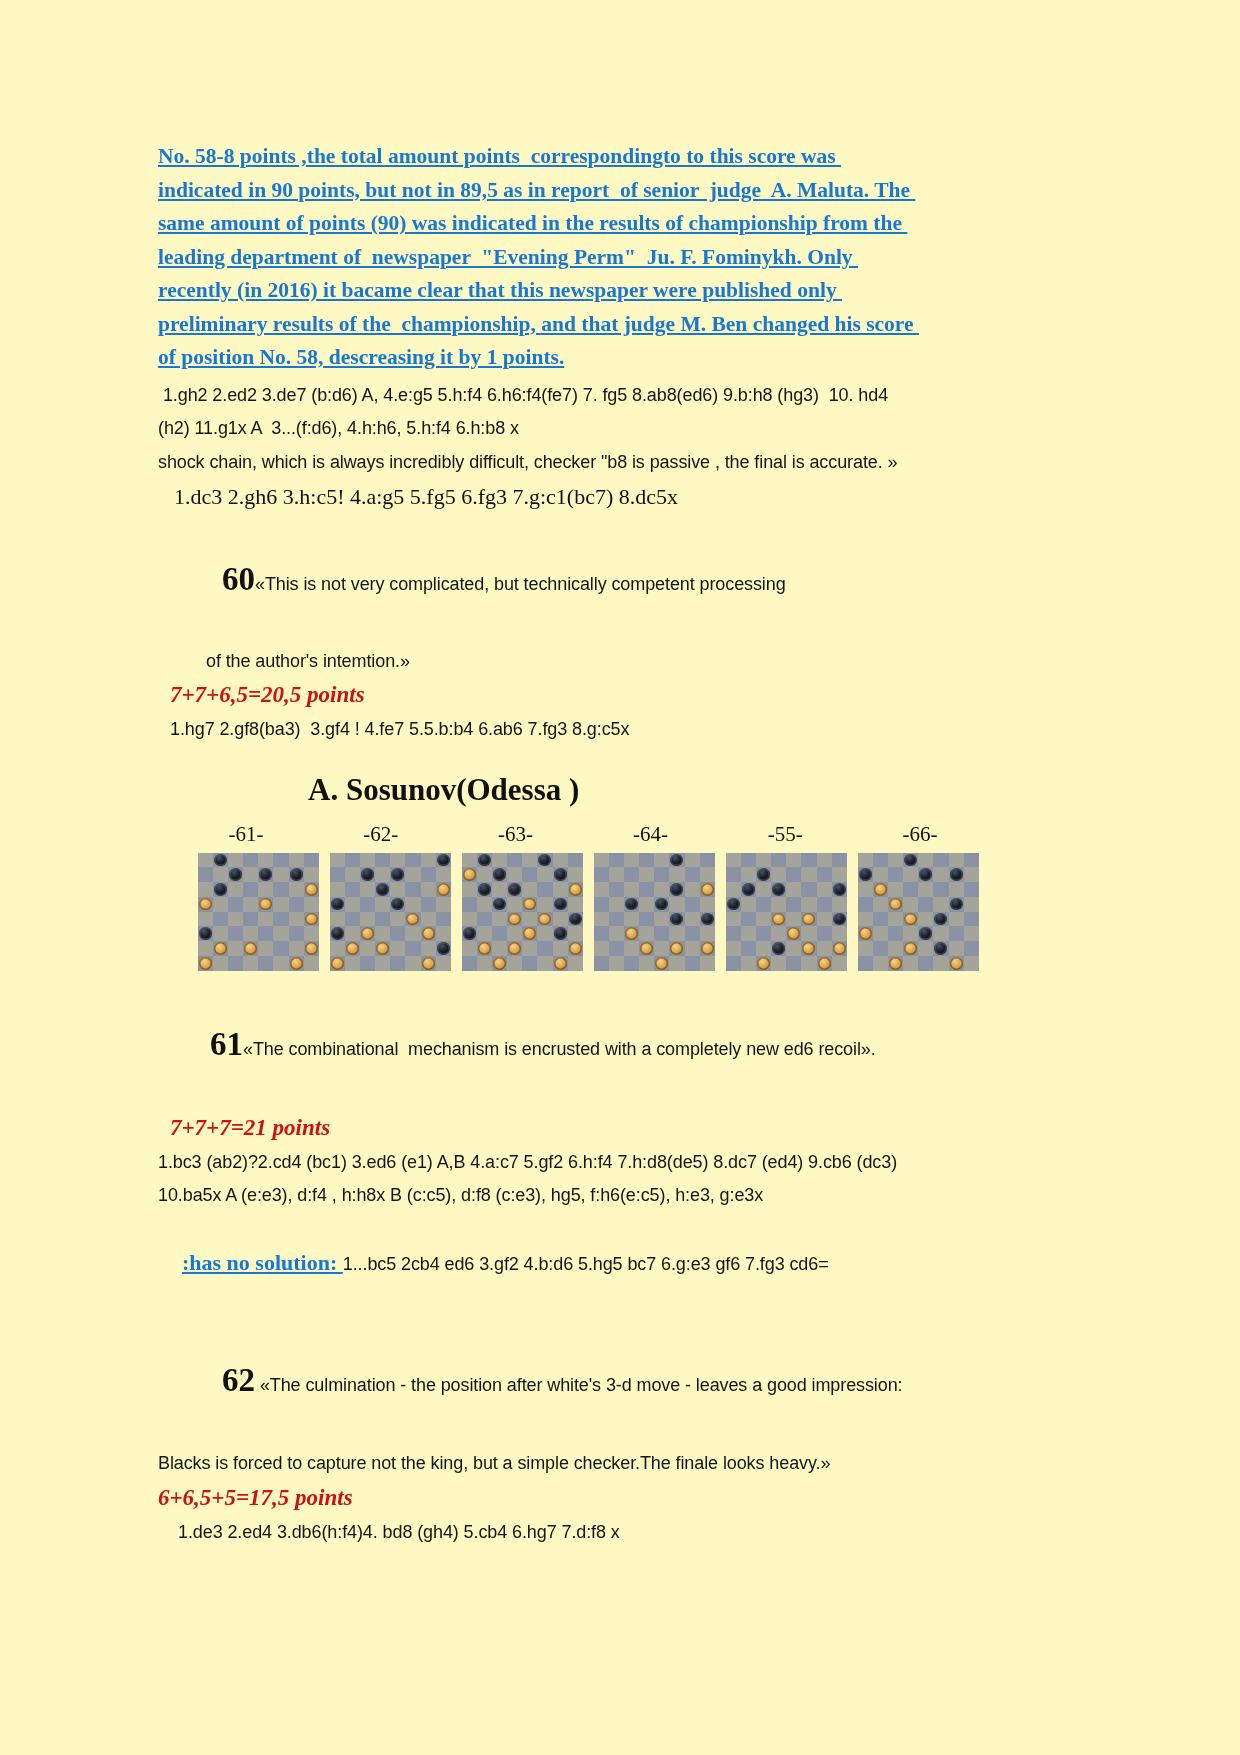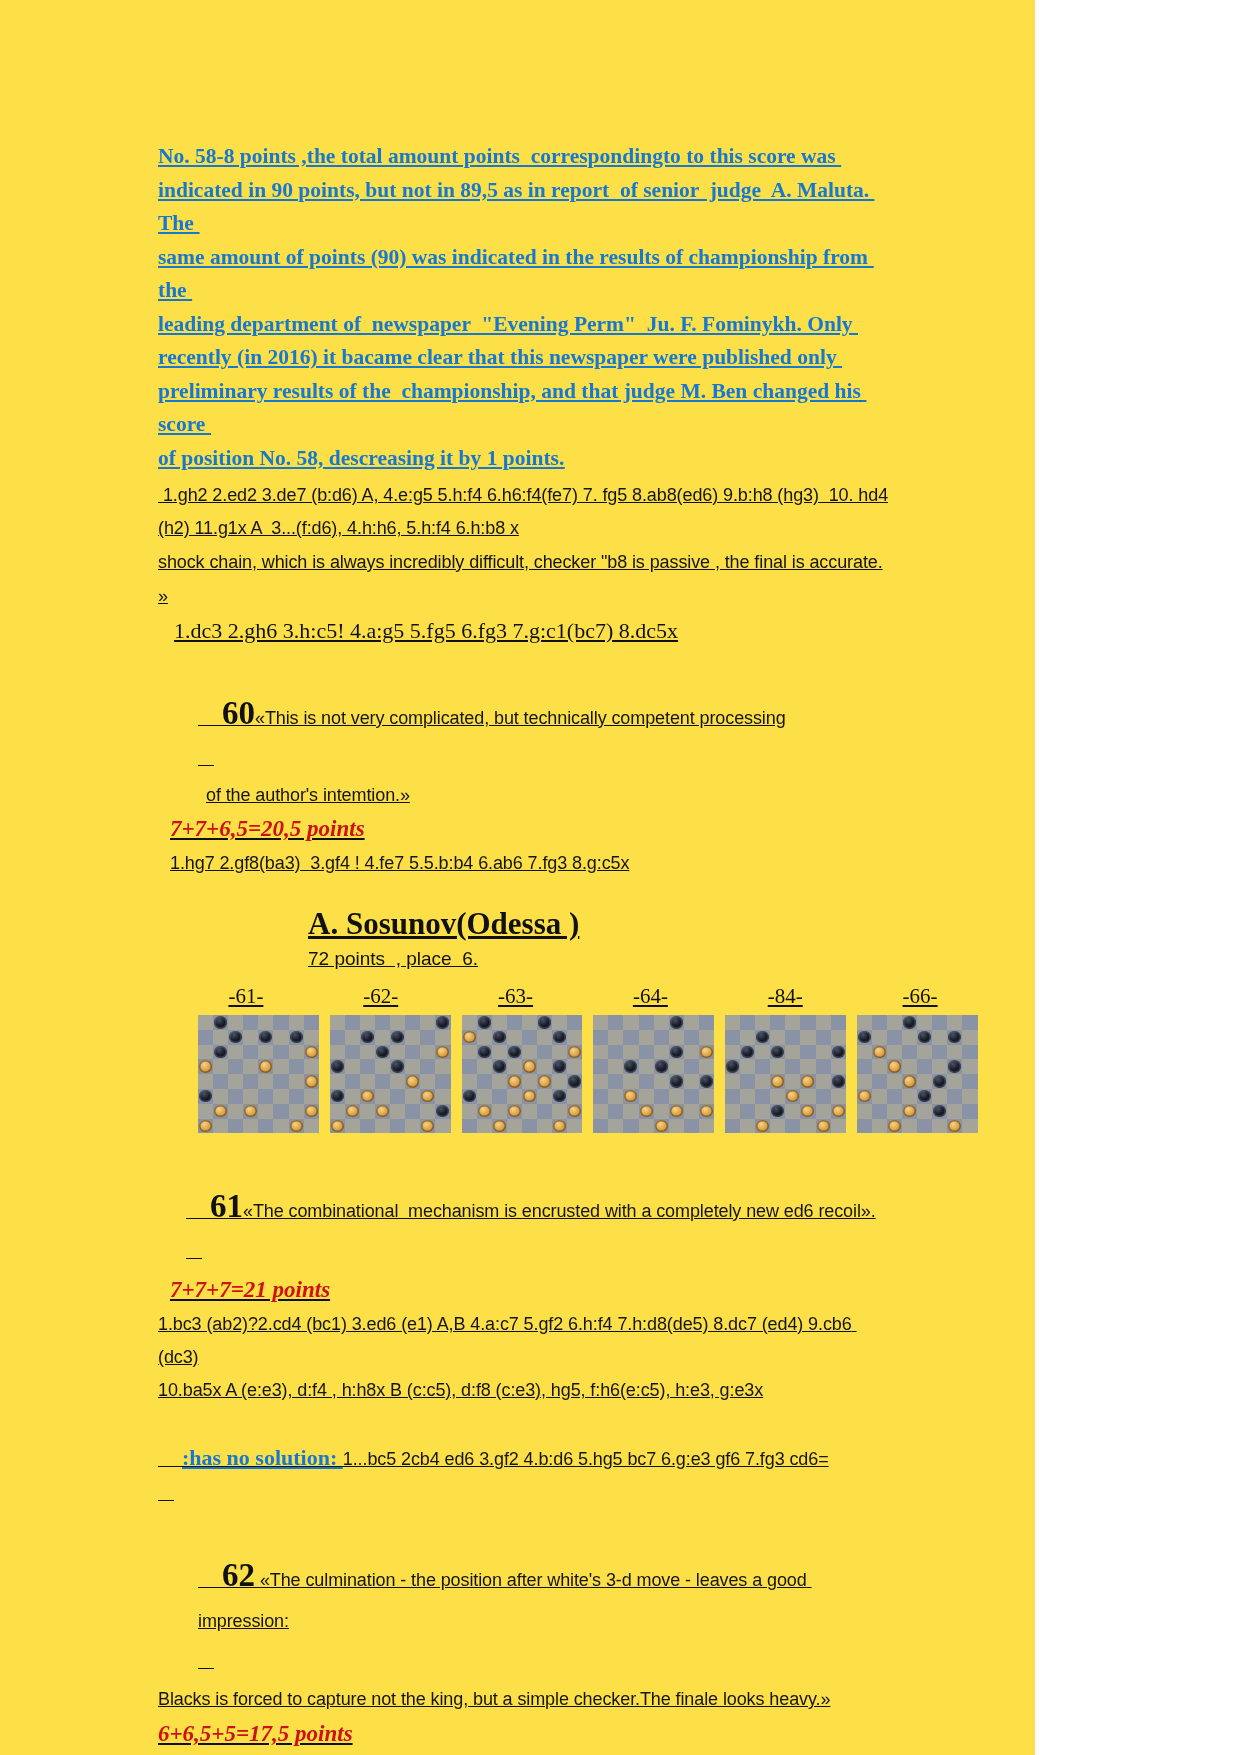--- a/index.html
+++ b/index.html
@@ -1,23 +1,22 @@
 <!DOCTYPE html>
 <html><head>
 <meta charset="utf-8">
 <style>
   html,body{margin:0;padding:0;background:#ffffff;}
   .page{
     position:relative;
-    width:1035px;height:1755px;
-    background:#fde047;
+    width:1240px;height:1755px;
+    background:#fef9c3;
     font-family:"Liberation Serif", serif;
     color:#111;
     overflow:hidden;
-    text-decoration:underline;
   }
   .content{padding:140px 140px 0 158px;}
   
   .intro-line{
     color:#1778d2;
     font-weight:bold;
     font-size:21.5px;
     line-height:33.5px;
     text-decoration:underline;
     white-space:pre-wrap;
@@ -147,28 +146,27 @@
     <div class="serif-moves ml16">1.dc3 2.gh6 3.h:c5! 4.a:g5 5.fg5 6.fg3 7.g:c1(bc7) 8.dc5x</div>
 
     <div class="sec-head ml40 mt4">
       <span class="sec-num">60</span><span class="sec-quote">«This is not very complicated, but technically competent processing</span>
     </div>
     <div class="sec-quote ml48" style="line-height:32px;">of the author's  intemtion.»</div>
     <div class="red-points ml12">7+7+6,5=20,5 points</div>
     <div class="sans ml12">1.hg7 2.gf8(ba3)  3.gf4 ! 4.fe7 5.5.b:b4 6.ab6 7.fg3 8.g:c5x</div>
 
     <div class="author-title">A. Sosunov(Odessa )</div>
-    <div class="author-sub">72 points  , place  6.</div>
 
     <div class="board-labels">
       <span>-61-</span>
       <span>-62-</span>
       <span>-63-</span>
       <span>-64-</span>
-      <span>-84-</span>
+      <span>-55-</span>
       <span>-66-</span>
     </div>
 
     <div class="boards-row">
       <div class="board">
           <div class="cell light"></div>
           <div class="cell dark">
             <div class="piece black-piece"></div>
           </div>
           <div class="cell light"></div>

